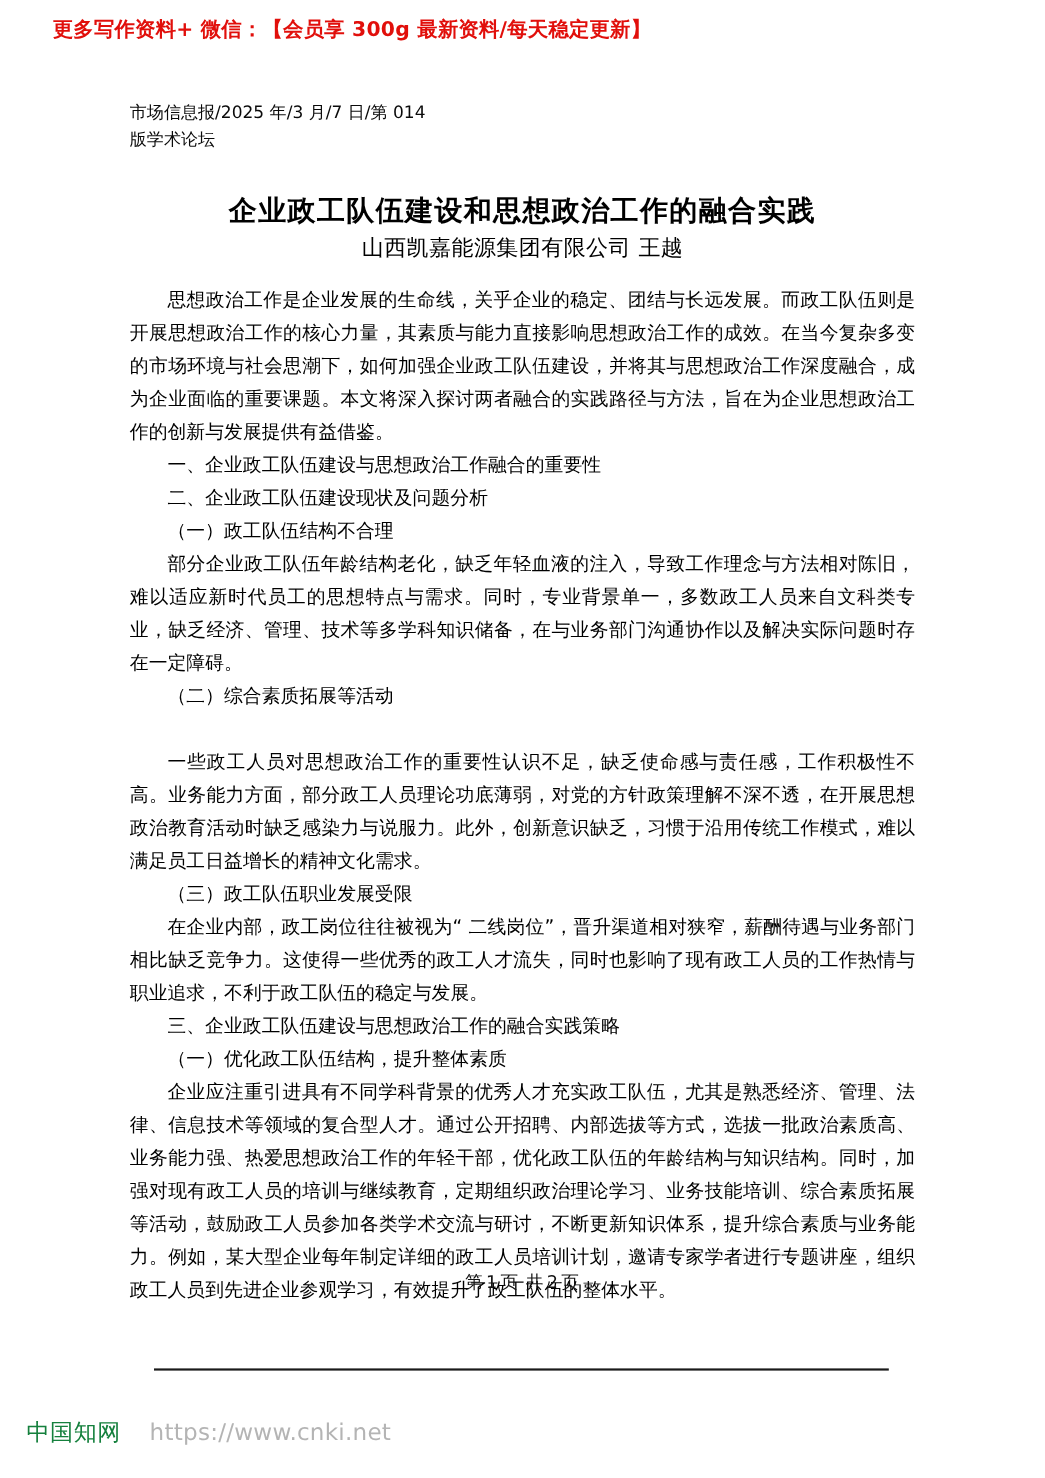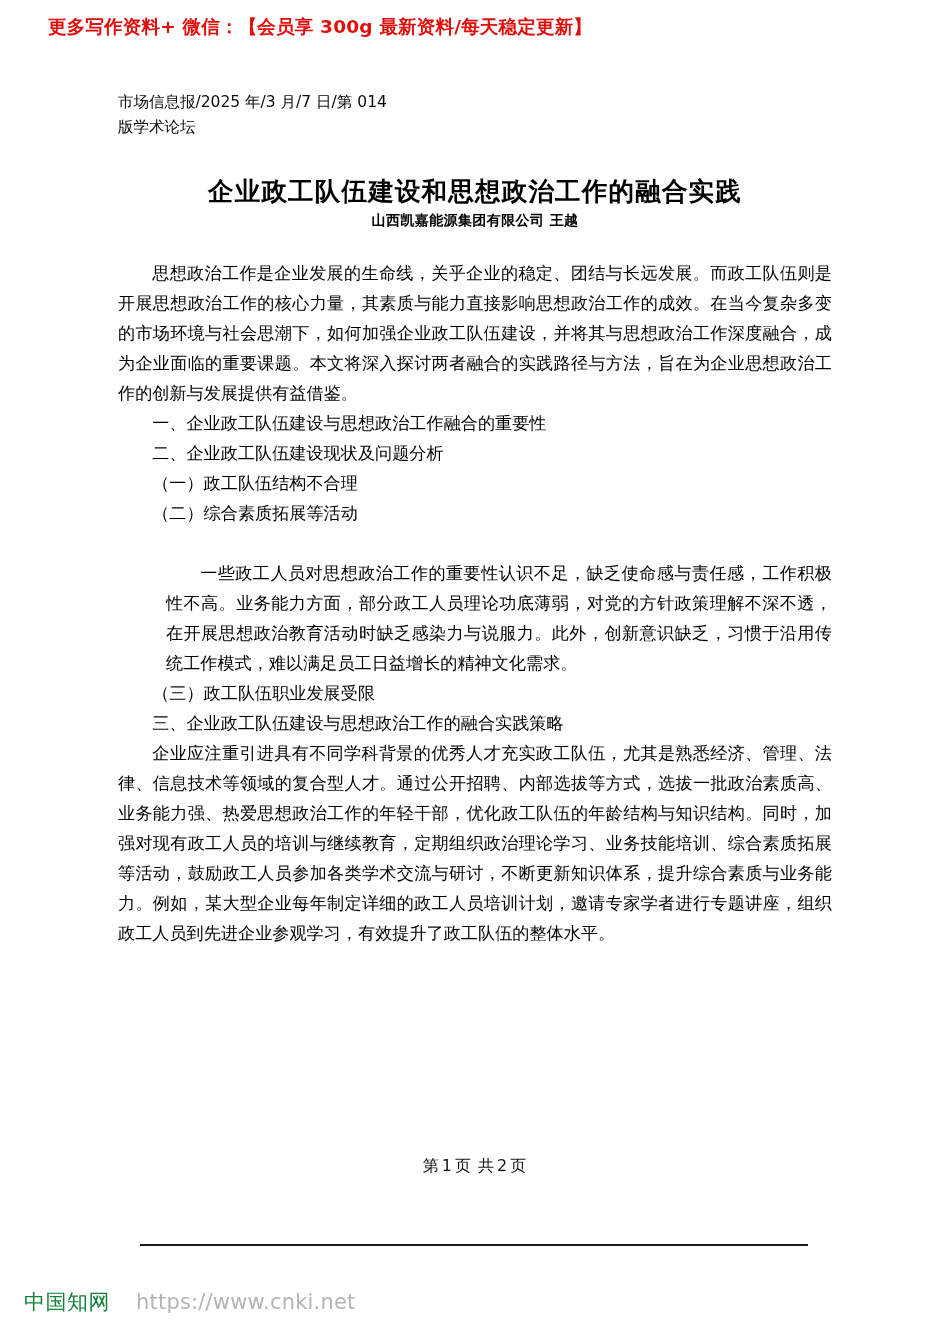--- a/index.html
+++ b/index.html
@@ -56,22 +56,22 @@
     color: #000;
   }
 
   
   .byline {
     position: absolute;
     top: 212px;
     left: 0;
     width: 950px;
     text-align: center;
-    font-size: 14px;
-    font-weight: bold;
+    font-size: 20px;
+    font-weight: normal;
     letter-spacing: 0.4px;
     color: #000;
   }
 
   
   .body-col {
     position: absolute;
     top: 258px;
     left: 118px;
     width: 714px;
@@ -83,21 +83,20 @@
     text-justify: inter-ideograph;
     margin: 0;
     color: #000;
     letter-spacing: 0.05px;
   }
   .para.indent {
     text-indent: 2em;
   }
   .para.spaced-before {
     margin-top: 30px;
-    margin-left: 48px;
   }
 
   
   .page-footer {
     position: absolute;
     top: 1156px;
     left: 0;
     width: 950px;
     text-align: center;
     font-size: 16px;
@@ -151,24 +150,27 @@
 
   <h1 class="article-title">企业政工队伍建设和思想政治工作的融合实践</h1>
 
   <div class="byline">山西凯嘉能源集团有限公司  王越</div>
 
   <div class="body-col">
     <p class="para indent">思想政治工作是企业发展的生命线，关乎企业的稳定、团结与长远发展。而政工队伍则是开展思想政治工作的核心力量，其素质与能力直接影响思想政治工作的成效。在当今复杂多变的市场环境与社会思潮下，如何加强企业政工队伍建设，并将其与思想政治工作深度融合，成为企业面临的重要课题。本文将深入探讨两者融合的实践路径与方法，旨在为企业思想政治工作的创新与发展提供有益借鉴。</p>
     <p class="para indent">一、企业政工队伍建设与思想政治工作融合的重要性</p>
     <p class="para indent">二、企业政工队伍建设现状及问题分析</p>
     <p class="para indent">（一）政工队伍结构不合理</p>
+    <p class="para indent">部分企业政工队伍年龄结构老化，缺乏年轻血液的注入，导致工作理念与方法相对陈旧，难以适应新时代员工的思想特点与需求。同时，专业背景单一，多数政工人员来自文科类专业，缺乏经济、管理、技术等多学科知识储备，在与业务部门沟通协作以及解决实际问题时存在一定障碍。</p>
     <p class="para indent">（二）综合素质拓展等活动</p>
     <p class="para indent spaced-before">一些政工人员对思想政治工作的重要性认识不足，缺乏使命感与责任感，工作积极性不高。业务能力方面，部分政工人员理论功底薄弱，对党的方针政策理解不深不透，在开展思想政治教育活动时缺乏感染力与说服力。此外，创新意识缺乏，习惯于沿用传统工作模式，难以满足员工日益增长的精神文化需求。</p>
     <p class="para indent">（三）政工队伍职业发展受限</p>
+    <p class="para indent">在企业内部，政工岗位往往被视为“ 二线岗位”，晋升渠道相对狭窄，薪酬待遇与业务部门相比缺乏竞争力。这使得一些优秀的政工人才流失，同时也影响了现有政工人员的工作热情与职业追求，不利于政工队伍的稳定与发展。</p>
     <p class="para indent">三、企业政工队伍建设与思想政治工作的融合实践策略</p>
+    <p class="para indent">（一）优化政工队伍结构，提升整体素质</p>
     <p class="para indent">企业应注重引进具有不同学科背景的优秀人才充实政工队伍，尤其是熟悉经济、管理、法律、信息技术等领域的复合型人才。通过公开招聘、内部选拔等方式，选拔一批政治素质高、业务能力强、热爱思想政治工作的年轻干部，优化政工队伍的年龄结构与知识结构。同时，加强对现有政工人员的培训与继续教育，定期组织政治理论学习、业务技能培训、综合素质拓展等活动，鼓励政工人员参加各类学术交流与研讨，不断更新知识体系，提升综合素质与业务能力。例如，某大型企业每年制定详细的政工人员培训计划，邀请专家学者进行专题讲座，组织政工人员到先进企业参观学习，有效提升了政工队伍的整体水平。</p>
 
   </div>
 
   <div class="page-footer">
     <span>第</span><span class="fnum">1</span><span>页 共</span><span class="fnum">2</span><span>页</span>
   </div>
 
   <div class="bottom-rule"></div>
 

